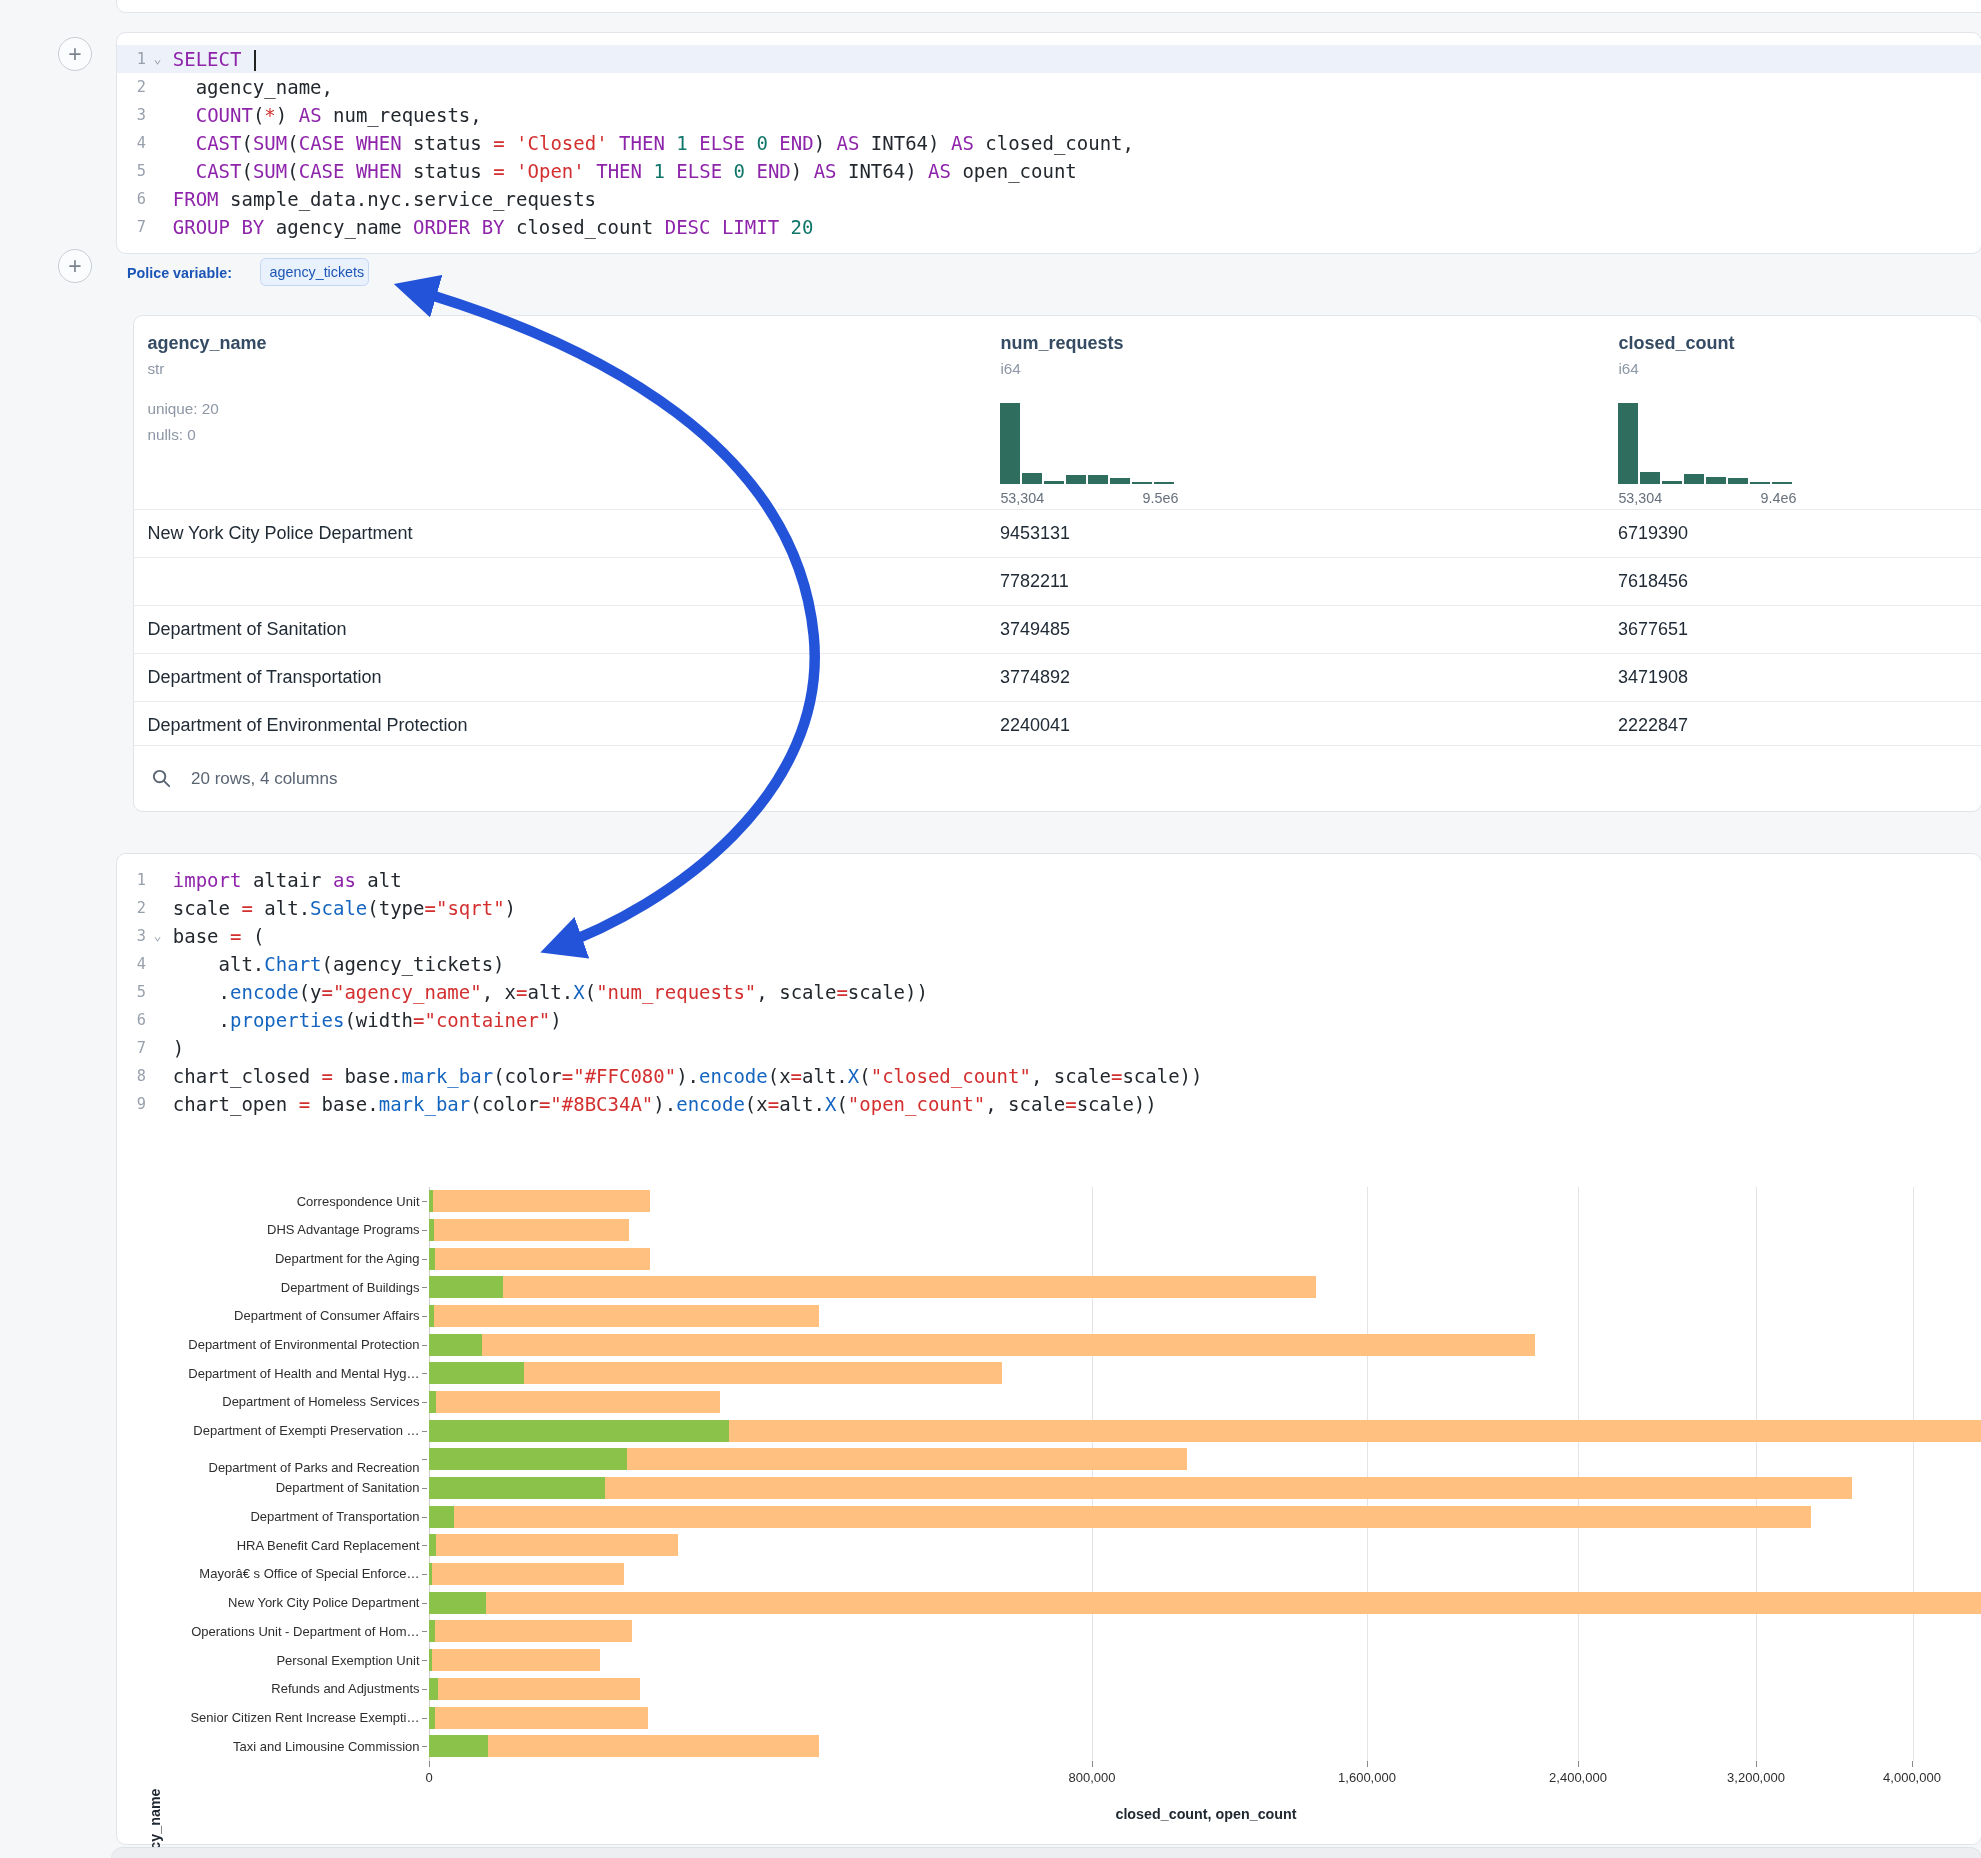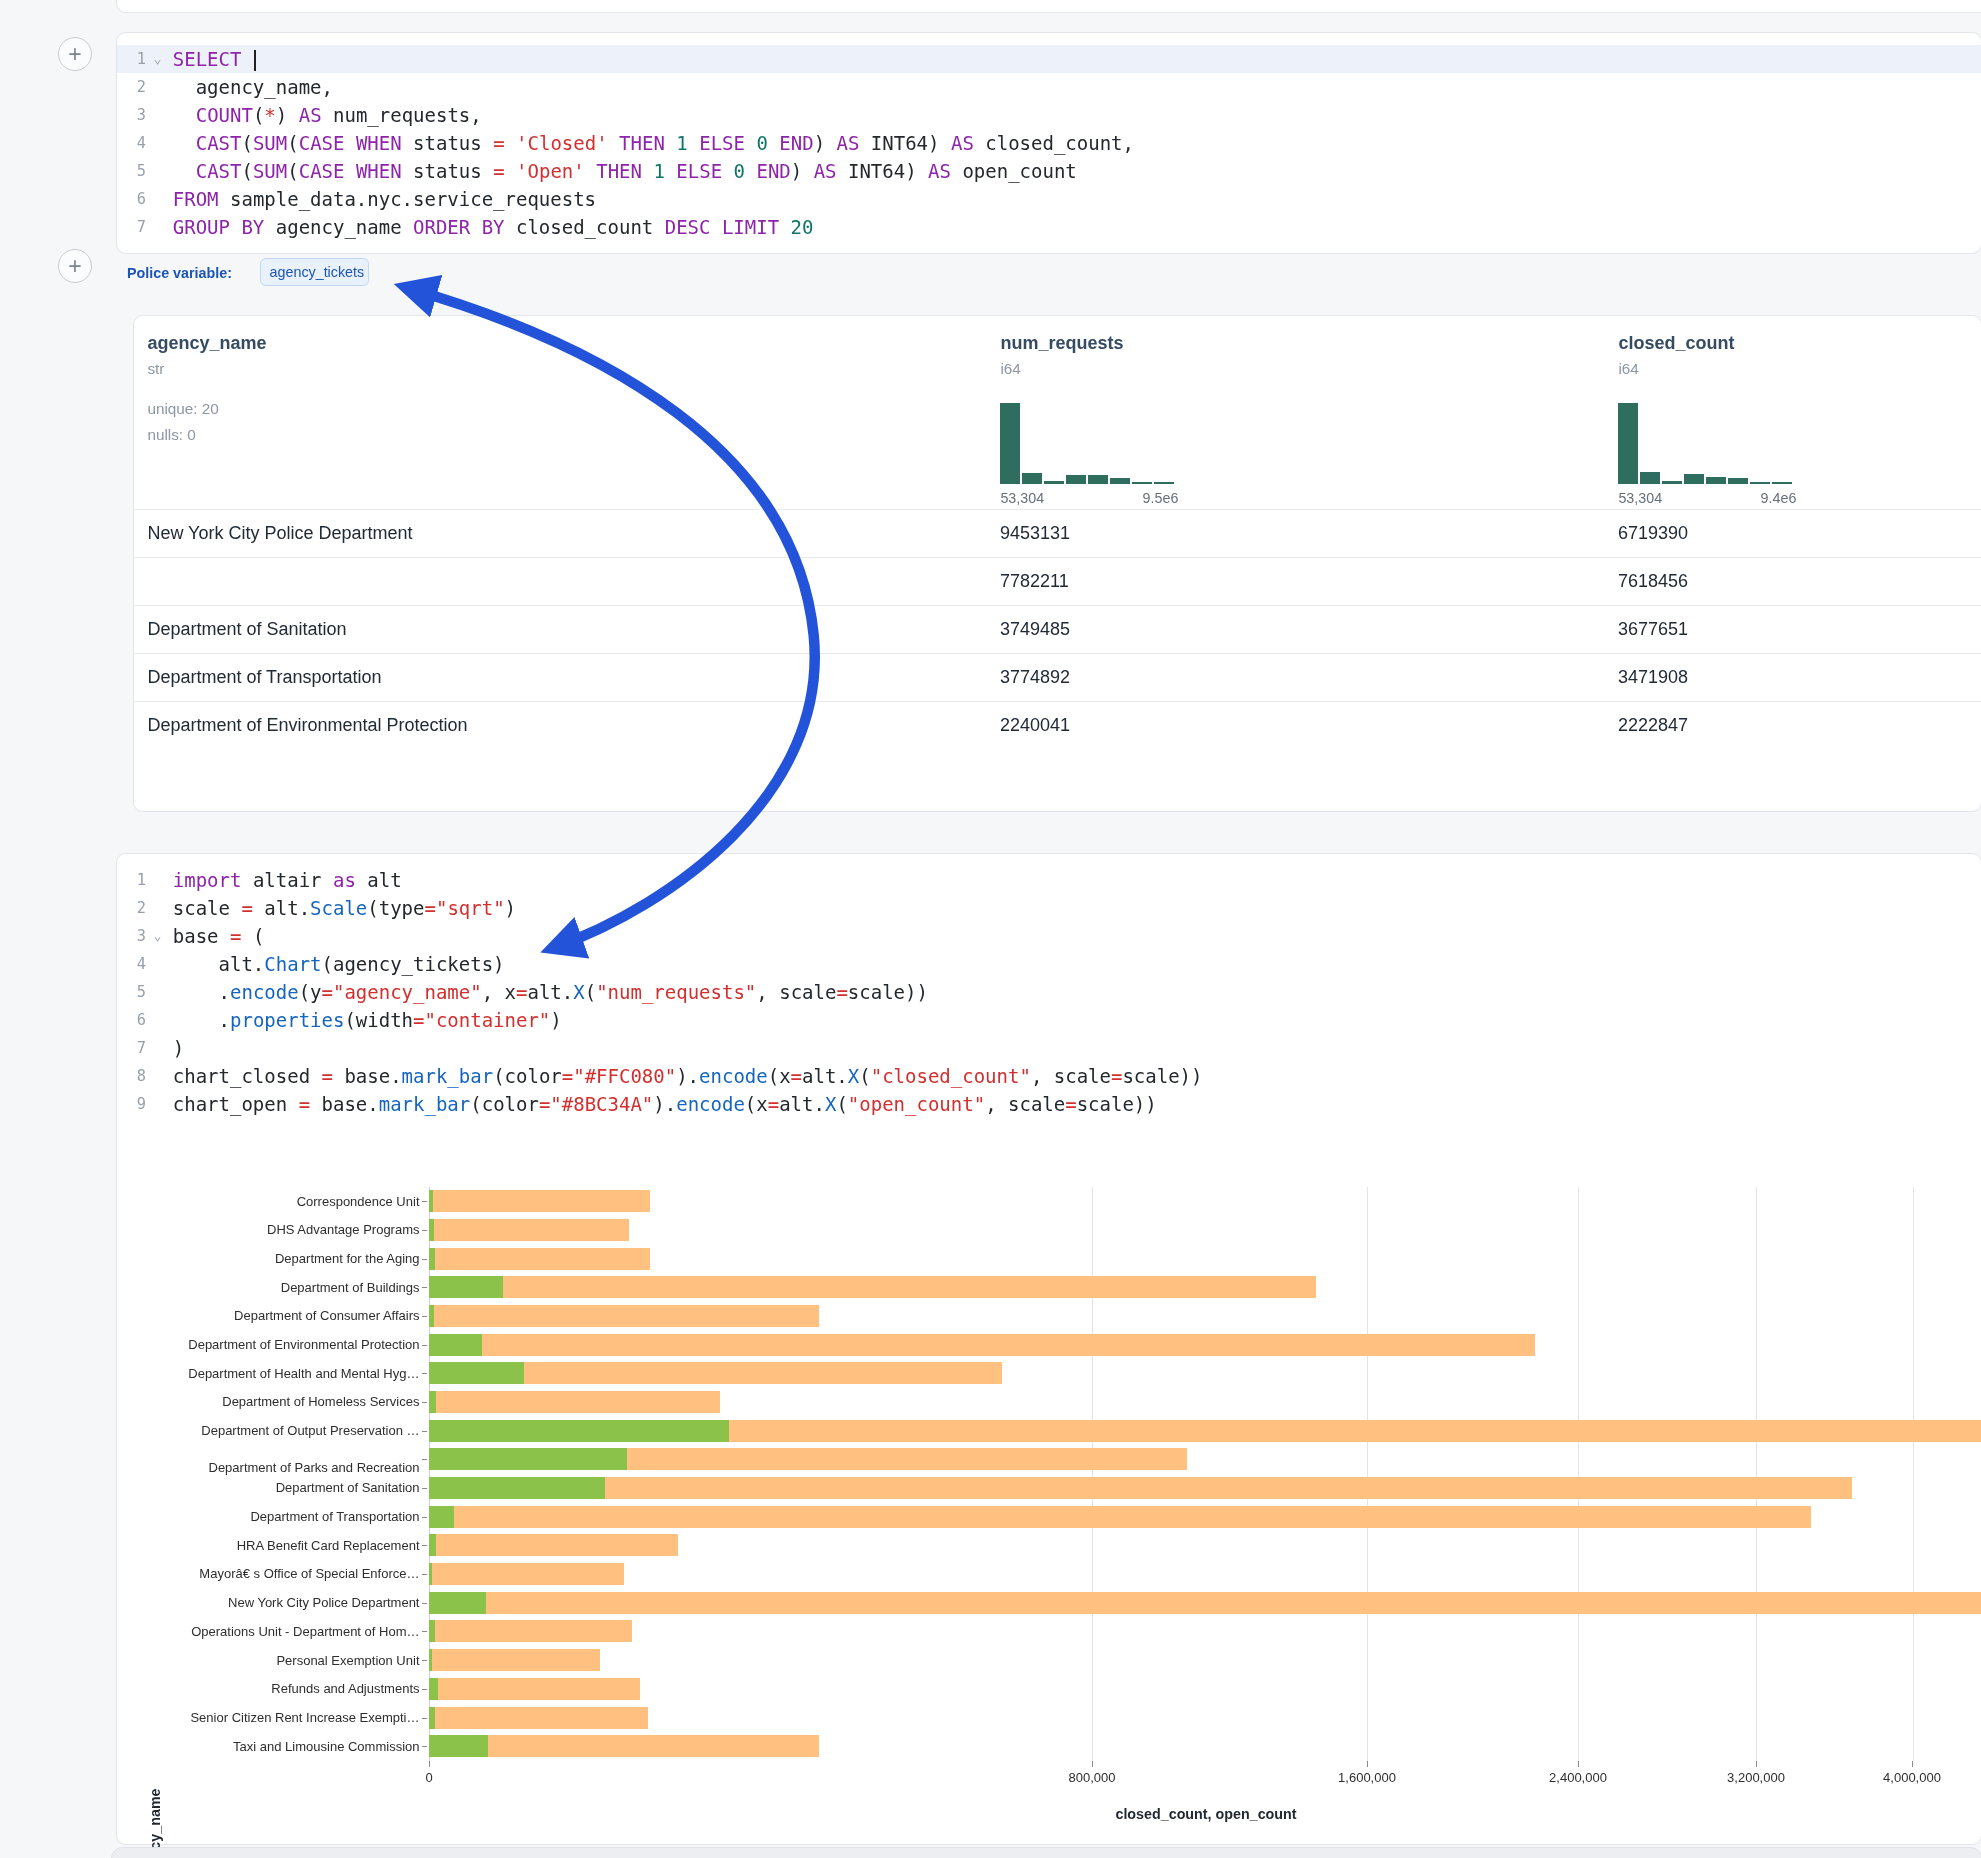--- a/index.html
+++ b/index.html
@@ -164,20 +164,27 @@
         <div class="c0">Department of Transportation</div>
         <div class="c1">3774892</div>
         <div class="c2">3471908</div>
       </div>
       <div class="trow">
         <div class="c0">Department of Environmental Protection</div>
         <div class="c1">2240041</div>
         <div class="c2">2222847</div>
       </div>
     </div>
+  <div class="tfooter">
+    <svg width="21" height="21" viewBox="0 0 22 22">
+      <circle cx="9" cy="9" r="6" fill="none" stroke="#5a6573" stroke-width="2"></circle>
+      <line x1="13.5" y1="13.5" x2="19" y2="19" stroke="#5a6573" stroke-width="2" stroke-linecap="round"></line>
+    </svg>
+    <span class="ftext">20 rows, 4 columns</span>
+  </div>
 </div>
 
 <div class="cell" id="py-cell" style="left:116px;top:853px;width:1866px;height:992px;">
   <div class="code-area" id="py-code">
       <div class="code-line"><span class="ln">1</span><span class="chev"></span><span class="code-text"><span class="tok-kw">import</span><span class="tok-pl"> altair </span><span class="tok-kw">as</span><span class="tok-pl"> alt</span></span></div>
       <div class="code-line"><span class="ln">2</span><span class="chev"></span><span class="code-text"><span class="tok-pl">scale </span><span class="tok-op">=</span><span class="tok-pl"> alt.</span><span class="tok-fn">Scale</span><span class="tok-pl">(type</span><span class="tok-op">=</span><span class="tok-str">"sqrt"</span><span class="tok-pl">)</span></span></div>
       <div class="code-line"><span class="ln">3</span><span class="chev">⌄</span><span class="code-text"><span class="tok-pl">base </span><span class="tok-op">=</span><span class="tok-pl"> (</span></span></div>
       <div class="code-line"><span class="ln">4</span><span class="chev"></span><span class="code-text"><span class="tok-pl">    alt.</span><span class="tok-fn">Chart</span><span class="tok-pl">(agency_tickets)</span></span></div>
       <div class="code-line"><span class="ln">5</span><span class="chev"></span><span class="code-text"><span class="tok-pl">    .</span><span class="tok-fn">encode</span><span class="tok-pl">(y</span><span class="tok-op">=</span><span class="tok-str">"agency_name"</span><span class="tok-pl">, x</span><span class="tok-op">=</span><span class="tok-pl">alt.</span><span class="tok-fn">X</span><span class="tok-pl">(</span><span class="tok-str">"num_requests"</span><span class="tok-pl">, scale</span><span class="tok-op">=</span><span class="tok-pl">scale))</span></span></div>
       <div class="code-line"><span class="ln">6</span><span class="chev"></span><span class="code-text"><span class="tok-pl">    .</span><span class="tok-fn">properties</span><span class="tok-pl">(width</span><span class="tok-op">=</span><span class="tok-str">"container"</span><span class="tok-pl">)</span></span></div>
@@ -257,21 +264,21 @@
       <div class="ylab" style="top: 93px; left: 32.5px;">Department of Buildings</div>
       <div class="ytick" style="top: 100px; left: 305px;"></div>
       <div class="ylab" style="top: 121px; left: 32.5px;">Department of Consumer Affairs</div>
       <div class="ytick" style="top: 129px; left: 305px;"></div>
       <div class="ylab" style="top: 150px; left: 32.5px;">Department of Environmental Protection</div>
       <div class="ytick" style="top: 158px; left: 305px;"></div>
       <div class="ylab" style="top: 179px; left: 32.5px;">Department of Health and Mental Hyg…</div>
       <div class="ytick" style="top: 186px; left: 305px;"></div>
       <div class="ylab" style="top: 207px; left: 32.5px;">Department of Homeless Services</div>
       <div class="ytick" style="top: 215px; left: 305px;"></div>
-      <div class="ylab" style="top: 236px; left: 32.5px;">Department of Output Preservation …</div>
+      <div class="ylab" style="top: 236px; left: 32.5px;">Department of Exempti Preservation …</div>
       <div class="ytick" style="top: 244px; left: 305px;"></div>
       <div class="ylab" style="top: 273px; left: 32.5px;">Department of Parks and Recreation</div>
       <div class="ytick" style="top: 272px; left: 305px;"></div>
       <div class="ylab" style="top: 293px; left: 32.5px;">Department of Sanitation</div>
       <div class="ytick" style="top: 301px; left: 305px;"></div>
       <div class="ylab" style="top: 322px; left: 32.5px;">Department of Transportation</div>
       <div class="ytick" style="top: 330px; left: 305px;"></div>
       <div class="ylab" style="top: 351px; left: 32.5px;">HRA Benefit Card Replacement</div>
       <div class="ytick" style="top: 358px; left: 305px;"></div>
       <div class="ylab" style="top: 379px; left: 32.5px;">Mayorâ€ s Office of Special Enforce…</div>

